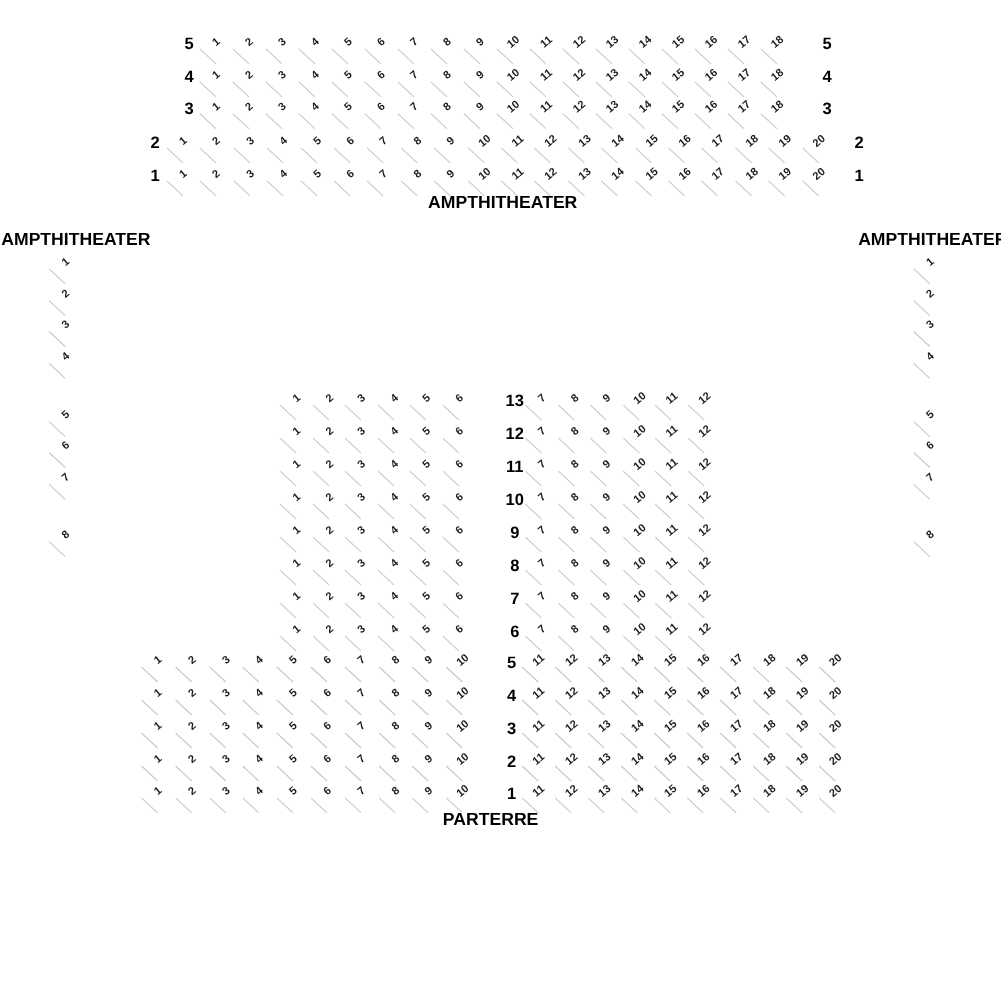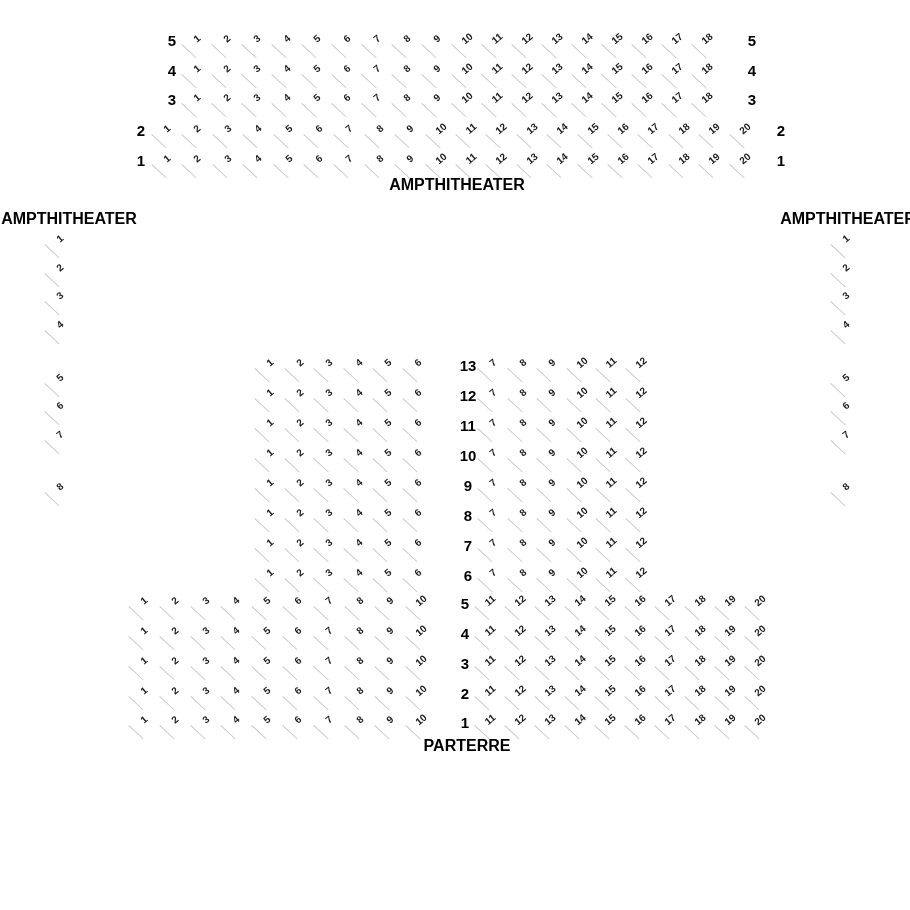--- a/index.html
+++ b/index.html
@@ -1304,14 +1304,14 @@
       </div>
       <div class="row-label" style="left: 465px; top: 722px;">1</div>
     </div>
 
   <div class="sec-label" style="left:457px;top:185px;">AMPTHITHEATER</div>
 
   <div class="sec-label" style="left:69px;top:219px;">AMPTHITHEATER</div>
 
   <div class="sec-label" style="left:848px;top:219px;">AMPTHITHEATER</div>
 
-  <div class="sec-label" style="left:467px;top:746px;">PARTERRE</div>
+  <div class="sec-label" style="left:446px;top:746px;">PARTERRE</div>
 </div>
 
 </body></html>

